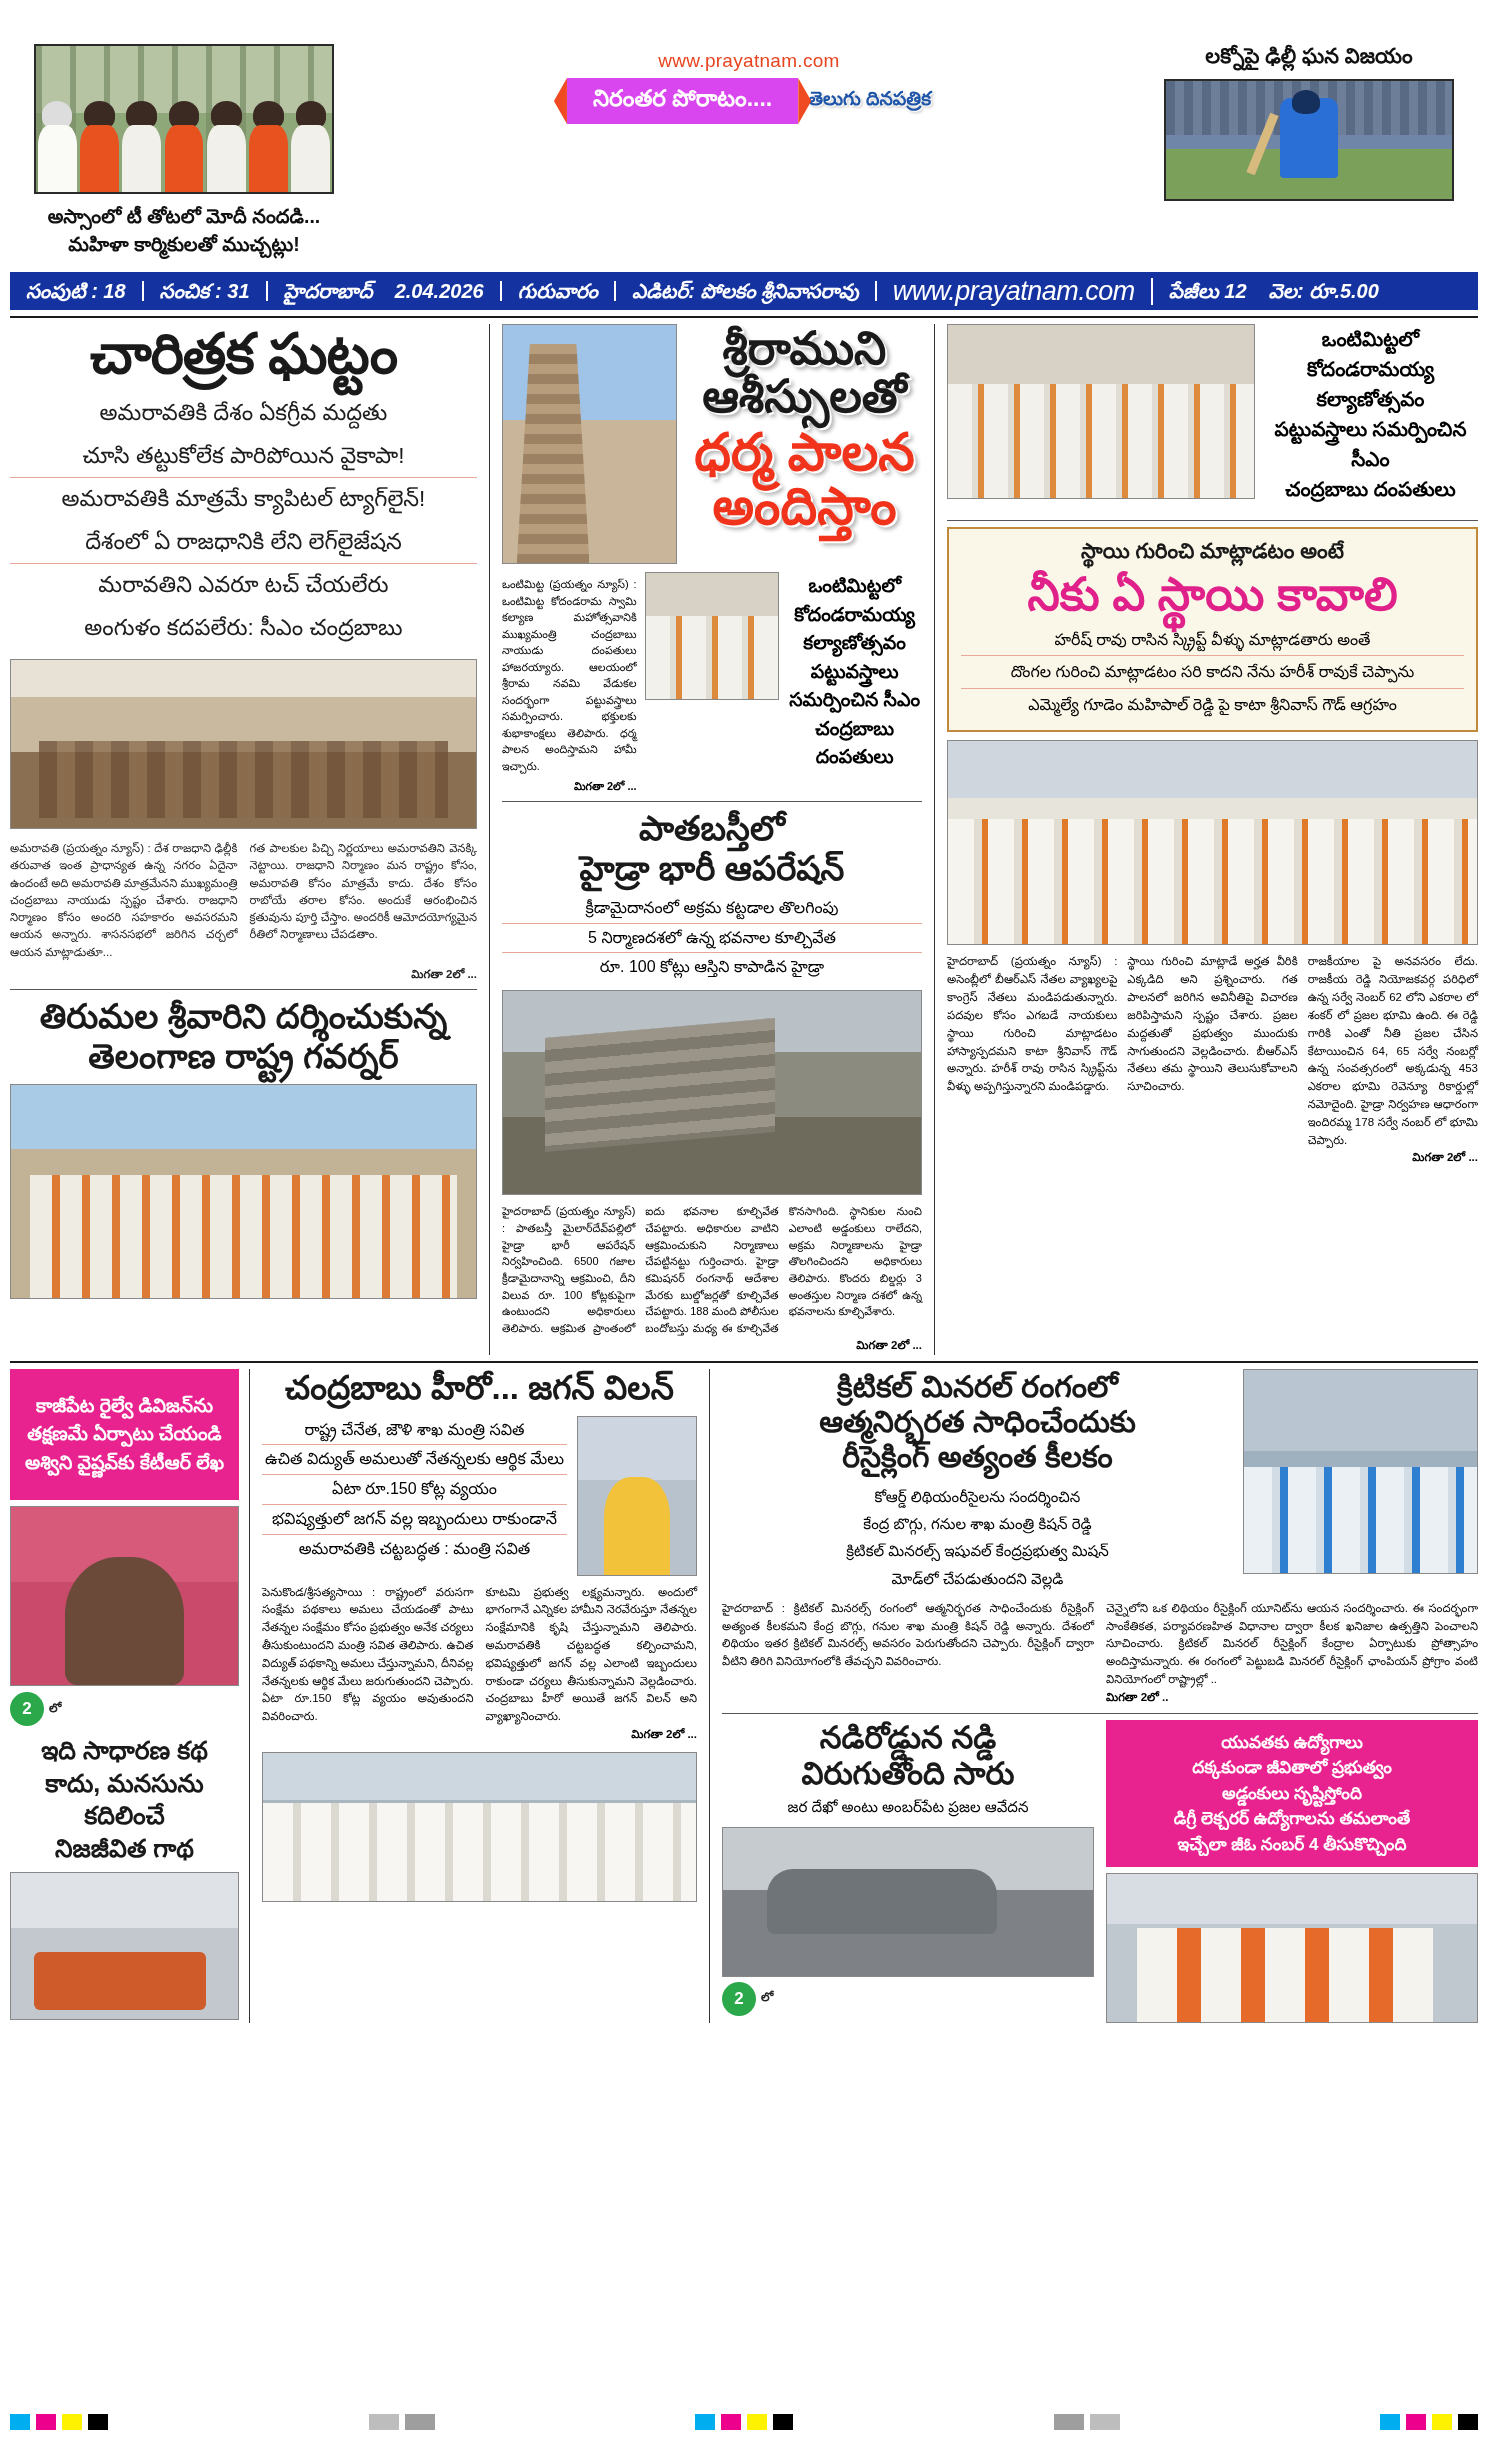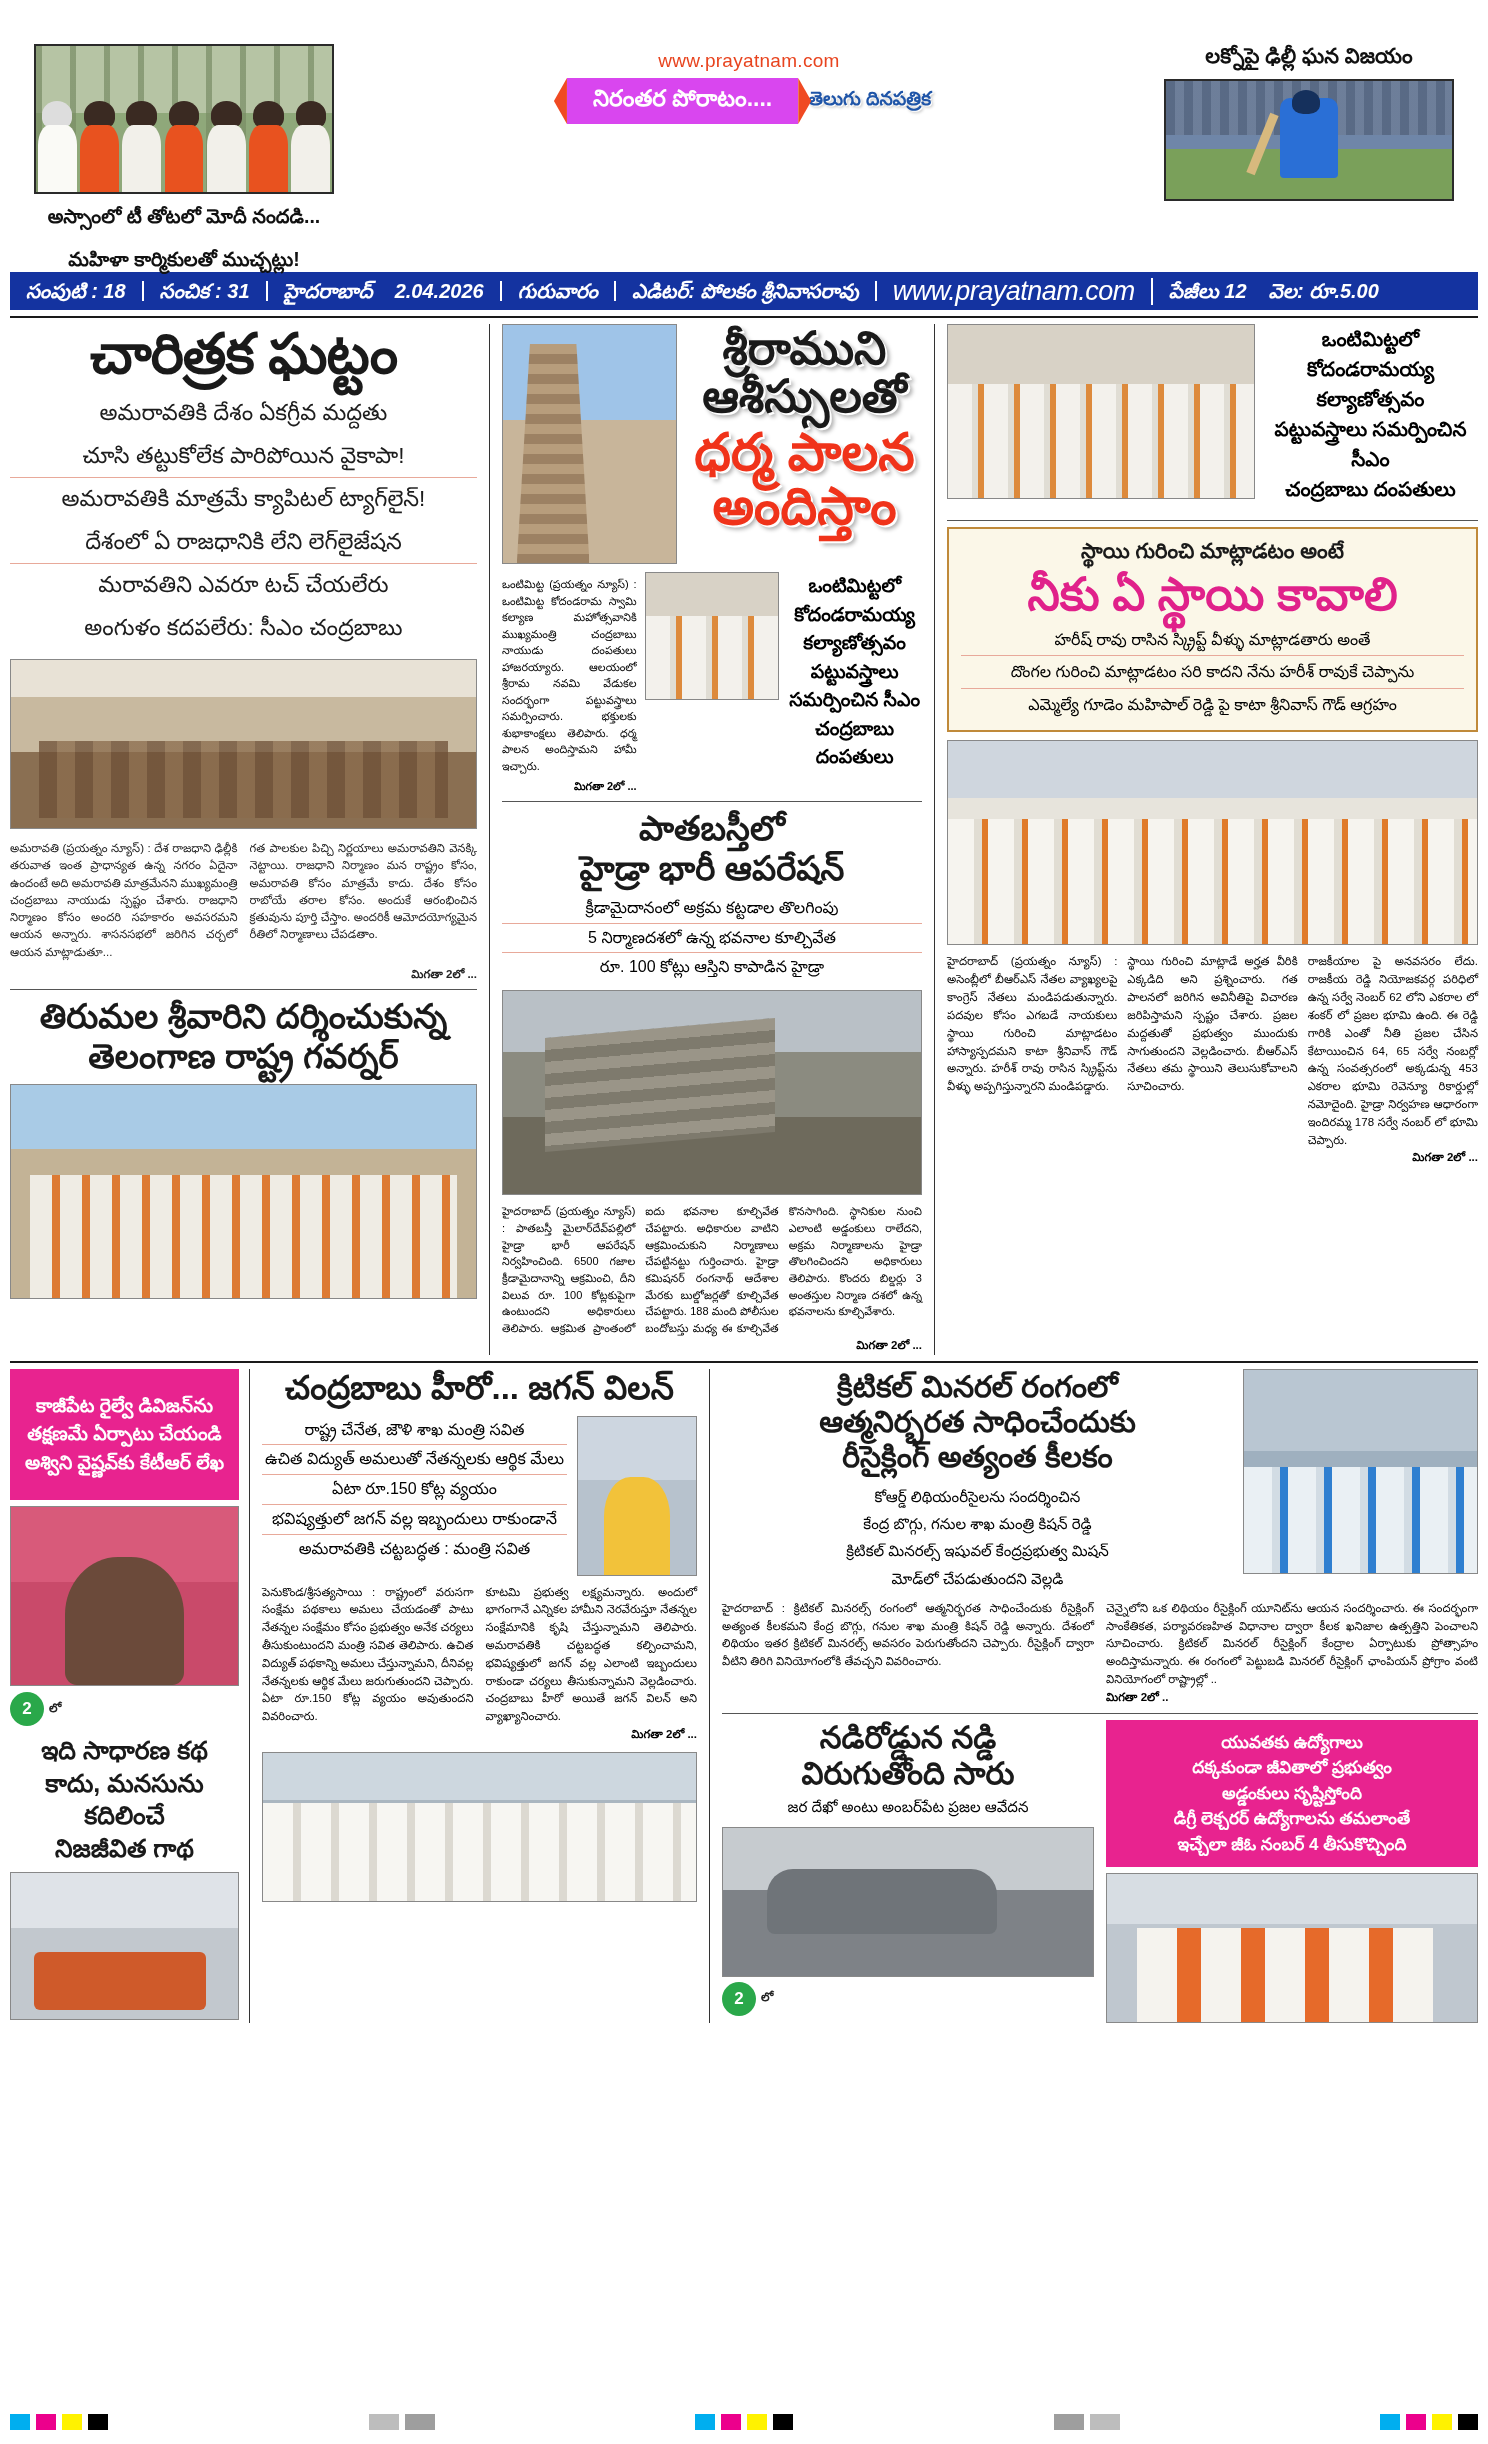--- a/index.html
+++ b/index.html
@@ -185,21 +185,21 @@
           <div class="p modi"></div>
             <div class="p"></div>
             <div class="p"></div>
           <div class="p"></div>
             <div class="p"></div>
             <div class="p"></div>
             <div class="p"></div>
         </div>
       </div>
       <div class="mh-cap">అస్సాంలో టీ తోటలో మోదీ నందడి...</div>
-      <div class="mh-cap" style="margin-top:15px">మహిళా కార్మికులతో ముచ్చట్లు!</div>
+      <div class="mh-cap" style="margin-top:0">మహిళా కార్మికులతో ముచ్చట్లు!</div>
     </div>
 
     <div class="mh-center">
       <div class="logo-url">www.prayatnam.com</div>
       <div class="ribbon-row">
         <div class="ribbon">నిరంతర పోరాటం....</div>
         <div class="sub-tag">తెలుగు దినపత్రిక</div>
       </div>
     </div>
 

